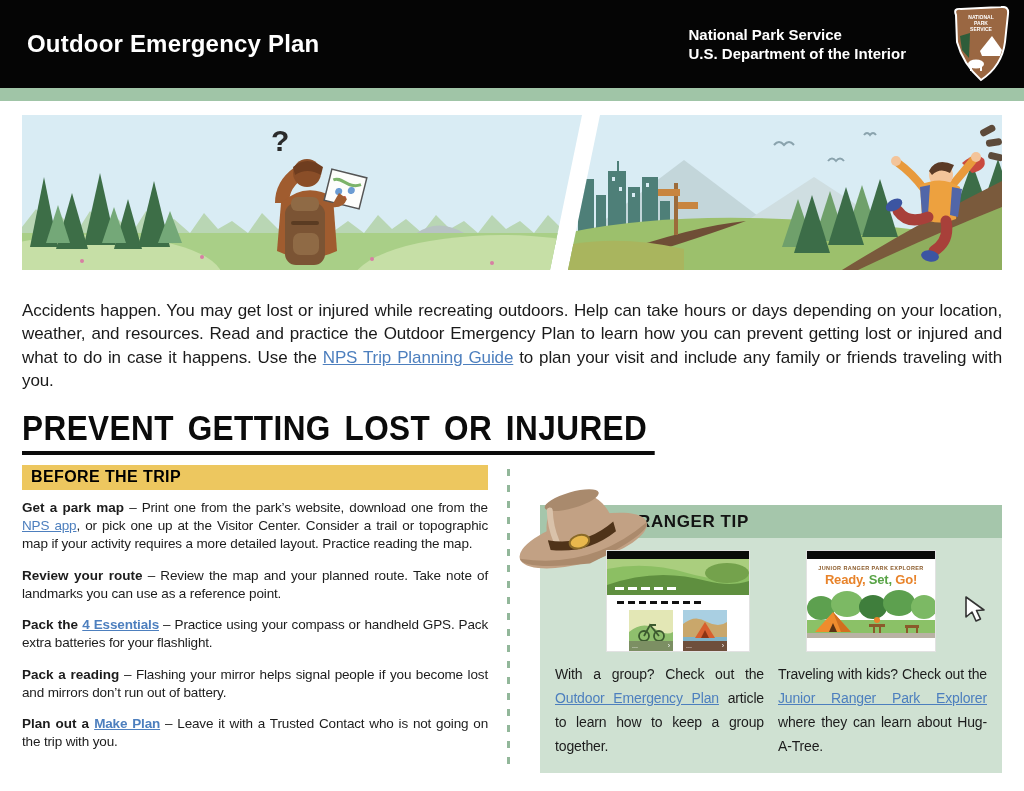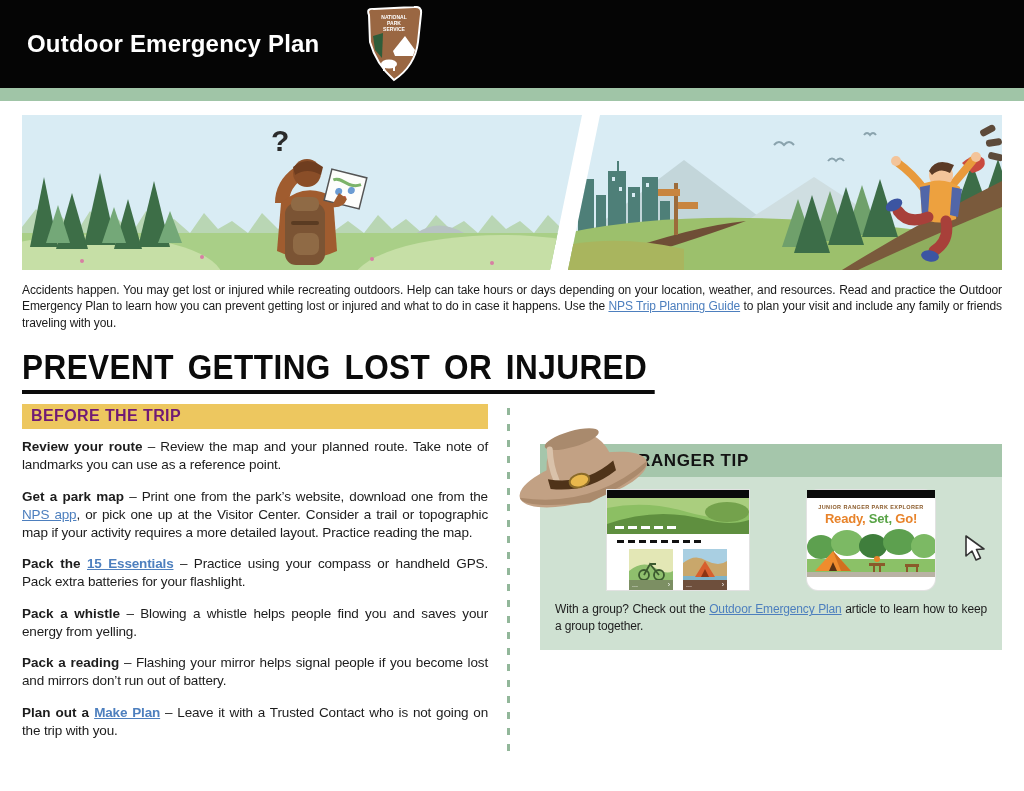--- a/index.html
+++ b/index.html
@@ -13,69 +13,73 @@
   .hdr-title{color:#fff;font-size:24px;font-weight:bold;padding-left:27px;letter-spacing:.2px;}
   .hdr-agency{margin-left:auto;color:#fff;font-size:15px;font-weight:bold;line-height:1.3;text-align:left;}
   .hdr-logo{width:62px;height:76px;margin:0 12px 0 44px;}
   .stripe{height:13px;background:var(--stripe,#a0c5a7);}
 
   
   .banner{margin:14px 22px 0 22px;height:155px;}
   .banner svg{display:block;}
 
   
-  .intro{margin:12px 22px 0 22px;font-size:12px;line-height:1.37;text-align:justify;letter-spacing:-0.1px;color:#1a1a1a;}
+  .intro{margin:29px 22px 0 22px;font-size:17px;line-height:1.37;text-align:justify;letter-spacing:-0.1px;color:#1a1a1a;}
 
   
   .bigtitle-wrap{margin:16px 22px 0 22px;}
   .bigtitle{display:inline-block;font-size:35px;font-weight:bold;letter-spacing:.5px;word-spacing:5px;color:#0b0b0b;border-bottom:4px solid #0b0b0b;padding:0 8px 3px 0;transform:scaleX(.9);transform-origin:left;white-space:nowrap;}
 
   
   .columns{display:flex;padding:0 22px;margin-top:10px;align-items:stretch;}
   .col-left{width:466px;flex:none;}
   .divider{flex:none;width:3px;margin:4px 16px 0 19px;background:repeating-linear-gradient(180deg,#92b79a 0 7px,transparent 7px 16px);}
   .col-right{flex:1;min-width:0;}
 
-  .col-hdr{font-size:16px;font-weight:bold;letter-spacing:.4px;color:#701a75;padding:3px 9px 4px 9px;}
+  .col-hdr{font-size:16px;font-weight:bold;letter-spacing:.4px;color:#000000;padding:3px 9px 4px 9px;}
   .col-hdr.yellow{background:var(--yellow,#edc75f);}
   .col-hdr.salmon{background:var(--salmon,#f4a98b);}
 
   .item{margin-top:9px;font-size:13.5px;line-height:18px;letter-spacing:-0.15px;text-align:justify;color:#1c1c1c;}
   .item b{letter-spacing:0;}
 
   
   .ranger-box{position:relative;margin:40px 0 0 14px;background:var(--rbody,#cfe1d2);}
   .ranger-band{height:33px;background:var(--rband,#a5c6ab);display:flex;align-items:center;padding-left:98px;font-size:17px;font-weight:bold;letter-spacing:.6px;color:#131313;}
   .hat{position:absolute;left:-36px;top:-26px;width:152px;height:98px;pointer-events:none;}
   .thumbs{display:flex;justify-content:center;align-items:flex-start;gap:58px;padding-top:13px;position:relative;}
   .thumb-web{width:142px;height:100px;background:#fff;box-shadow:0 0 0 1px #e2e2e2;}
-  .thumb-jr{width:128px;height:100px;background:#fff;box-shadow:0 0 0 1px #e2e2e2;position:relative;border-radius:11px;}
+  .thumb-jr{width:128px;height:100px;background:#fff;box-shadow:0 0 0 1px #e2e2e2;position:relative;}
   .blackbar{height:8px;background:#0a0a0a;}
   .web-banner{height:36px;position:relative;}
   .web-banner svg{display:block;}
   .dashrow{display:flex;gap:4px;}
   .dashrow.white{position:absolute;left:8px;bottom:5px;}
   .dashrow.white i{width:9px;height:3px;background:#fff;}
   .dashrow.black{margin:6px 10px 0 10px;}
   .dashrow.black i{width:7px;height:3px;background:#111;}
   .minicards{display:flex;gap:10px;justify-content:center;margin-top:6px;}
   .minicard{width:44px;height:41px;position:relative;}
   .minicard .foot{position:absolute;left:0;right:0;bottom:0;height:10px;color:#fff;font-size:7px;line-height:10px;display:flex;justify-content:space-between;padding:0 3px;box-sizing:border-box;}
   .jr-kicker{text-align:center;font-size:5.5px;font-weight:bold;letter-spacing:.4px;color:#8a5a2a;margin-top:6px;}
   .jr-title{text-align:center;font-size:13px;font-weight:bold;margin-top:1px;letter-spacing:-0.2px;}
   .jr-illo{margin-top:3px;}
   .cursor{position:absolute;right:16px;top:58px;width:22px;height:27px;}
   .captions{display:flex;gap:14px;padding:11px 15px 15px 15px;}
-  .caption{flex:1;font-size:12px;line-height:17px;letter-spacing:-0.15px;text-align:justify;color:#1c1c1c;}
+  .caption{flex:1;font-size:14px;line-height:24px;letter-spacing:-0.15px;text-align:justify;color:#1c1c1c;}
 </style>
 </head>
 <body>
 
 <div class="hdr">
   <div class="hdr-title">Outdoor Emergency Plan</div>
+  <div class="hdr-agency">
+    <div>National Park Service</div>
+    <div>U.S. Department of the Interior</div>
+  </div>
   <svg class="hdr-logo" viewBox="0 0 62 76">
     <path d="M6 9 Q3 2 11 3 L51 1 Q59 0 58 8 L55 36 Q52 60 31 74 Q13 58 7 36 Z" fill="#9a6742" stroke="#fff" stroke-width="2"></path>
     <text x="31" y="13" font-size="5" font-weight="bold" fill="#fff" text-anchor="middle" font-family="Liberation Sans,sans-serif">NATIONAL</text>
     <text x="31" y="19" font-size="5" font-weight="bold" fill="#fff" text-anchor="middle" font-family="Liberation Sans,sans-serif">PARK</text>
     <text x="31" y="25" font-size="5" font-weight="bold" fill="#fff" text-anchor="middle" font-family="Liberation Sans,sans-serif">SERVICE</text>
     <polygon points="10,30 20,27 19,52 12,44" fill="#2f5d3a"></polygon>
     <polygon points="30,45 42,30 52,44 50,50 32,50" fill="#fff"></polygon>
     <ellipse cx="26" cy="58" rx="8" ry="4.5" fill="#fff"></ellipse>
     <rect x="20" y="60" width="2" height="5" fill="#fff"></rect>
       <rect x="30" y="60" width="2" height="5" fill="#fff"></rect>
@@ -215,24 +219,23 @@
 <p class="intro">Accidents happen. You may get lost or injured while recreating outdoors. Help can take hours or days depending on your location, weather, and resources. Read and practice the Outdoor Emergency Plan to learn how you can prevent getting lost or injured and what to do in case it happens. Use the <a class="lnk">NPS Trip Planning Guide</a> to plan your visit and include any family or friends traveling with you.</p>
 
 <div class="bigtitle-wrap">
   <h1 class="bigtitle" style="margin:0;">PREVENT GETTING LOST OR INJURED</h1>
 </div>
 
 <div class="columns">
 
   <div class="col-left">
     <div class="col-hdr yellow">BEFORE THE TRIP</div>
+    <p class="item"><b>Get a park map</b> – Print one from the park’s website, download one from the <a class="lnk">NPS app</a>, or pick one up at the Visitor Center. Consider a trail or topographic map if your activity requires a more detailed layout. Practice reading the map.</p>
     <p class="item"><b>Review your route</b> – Review the map and your planned route. Take note of landmarks you can use as a reference point.</p>
-    <p class="item"><b>Get a park map</b> – Print one from the park’s website, download one from the <a class="lnk">NPS app</a>, or pick one up at the Visitor Center. Consider a trail or topographic map if your activity requires a more detailed layout. Practice reading the map.</p>
-    <p class="item"><b>Pack the </b><a class="lnk b">15 Essentials</a> – Practice using your compass or handheld GPS. Pack extra batteries for your flashlight.</p>
-    <p class="item"><b>Pack a whistle</b> – Blowing a whistle helps people find you and saves your energy from yelling.</p>
+    <p class="item"><b>Pack the </b><a class="lnk b">4 Essentials</a> – Practice using your compass or handheld GPS. Pack extra batteries for your flashlight.</p>
     <p class="item"><b>Pack a reading</b> – Flashing your mirror helps signal people if you become lost and mirrors don’t run out of battery.</p>
     <p class="item"><b>Plan out a </b><a class="lnk b">Make Plan</a> – Leave it with a Trusted Contact who is not going on the trip with you.</p>
   </div>
 
   <div class="divider"></div>
 
   <div class="col-right">
 
     <div class="ranger-box">
       <svg class="hat" viewBox="0 0 152 98">
@@ -339,16 +342,17 @@
           </svg>
         </div>
 
         <svg class="cursor" viewBox="0 0 22 27">
           <path d="M2,1 L2,21 L8,16 L12,25 L16.5,23 L12.5,14.5 L20,14 Z" fill="#fff" stroke="#333" stroke-width="1.6" stroke-linejoin="round"></path>
         </svg>
       </div>
 
       <div class="captions">
         <p class="caption" style="margin:0;">With a group? Check out the <a class="lnk">Outdoor Emergency Plan</a> article to learn how to keep a group together.</p>
+        <p class="caption" style="margin:0;">Traveling with kids? Check out the <a class="lnk">Junior Ranger Park Explorer</a> where they can learn about Hug-A-Tree.</p>
       </div>
     </div>
   </div>
 </div>
 
 </body></html>

